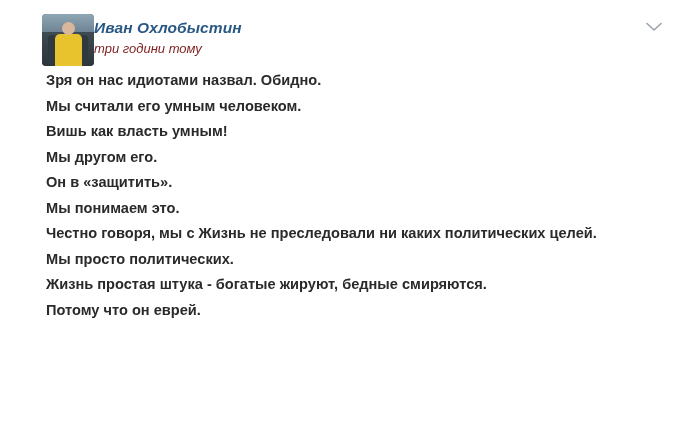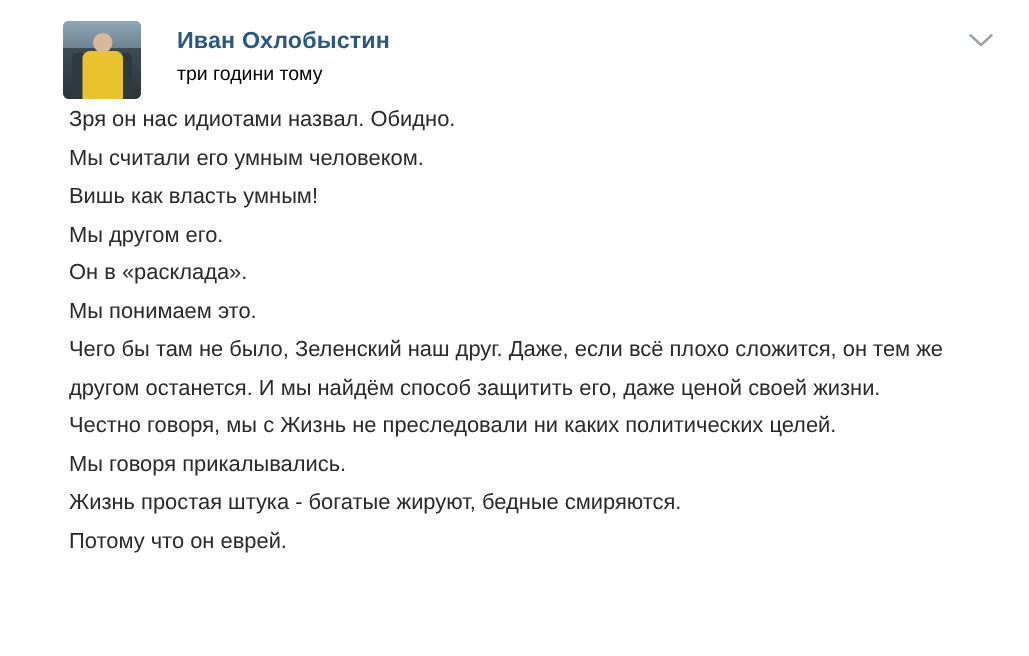--- a/index.html
+++ b/index.html
@@ -82,53 +82,55 @@
     position: absolute;
     left: 50%;
     top: 40%;
     width: 9px;
     height: 30px;
     margin-left: 11px;
     background: #2f3a40;
     border-radius: 4px;
   }
   .header-text {
-    margin-left: 24px;
+    margin-left: 0;
     padding-top: 4px;
     line-height: 1.25;
+    font-style: italic;
   }
   .author {
     font-size: 15.5px;
     font-weight: bold;
     color: #2a5885;
     letter-spacing: 0.1px;
   }
   .timestamp {
     font-size: 13px;
-    color: #000000;
+    color: #7f1d1d;
     margin-top: 4px;
   }
   .chevron {
     position: absolute;
     right: 24px;
     top: 22px;
     width: 16px;
     height: 10px;
     cursor: pointer;
   }
   .chevron svg { display: block; }
   .post-body {
     padding: 12px 46px 0 46px;
     font-size: 14.6px;
     line-height: 25.5px;
     color: #2a2a2a;
   }
   .post-body p {
     margin: 0;
     padding: 0;
+    font-weight: bold;
   }
 </style>
 </head>
 <body>
 
 <div class="post">
 
   <div class="post-header">
     <div class="avatar">
       <div class="sky"></div>
@@ -147,22 +149,21 @@
         <path d="M1 1.5 L8 8 L15 1.5" fill="none" stroke="#9aa3ab" stroke-width="1.6" stroke-linecap="round" stroke-linejoin="round"></path>
       </svg>
     </div>
   </div>
 
   <div class="post-body">
     <p>Зря он нас идиотами назвал. Обидно.</p>
     <p>Мы считали его умным человеком.</p>
     <p>Вишь как власть умным!</p>
     <p>Мы другом его.</p>
-    <p>Он в «расклада».</p>
+    <p>Он в «защитить».</p>
     <p>Мы понимаем это.</p>
-    <p>Чего бы там не было, Зеленский наш друг. Даже, если всё плохо сложится, он тем же другом останется. И мы найдём способ защитить его, даже ценой своей жизни.</p>
     <p>Честно говоря, мы с Жизнь не преследовали ни каких политических целей.</p>
-    <p>Мы говоря прикалывались.</p>
+    <p>Мы просто политических.</p>
     <p>Жизнь простая штука - богатые жируют, бедные смиряются.</p>
     <p>Потому что он еврей.</p>
   </div>
 
 </div>
 
 </body></html>

